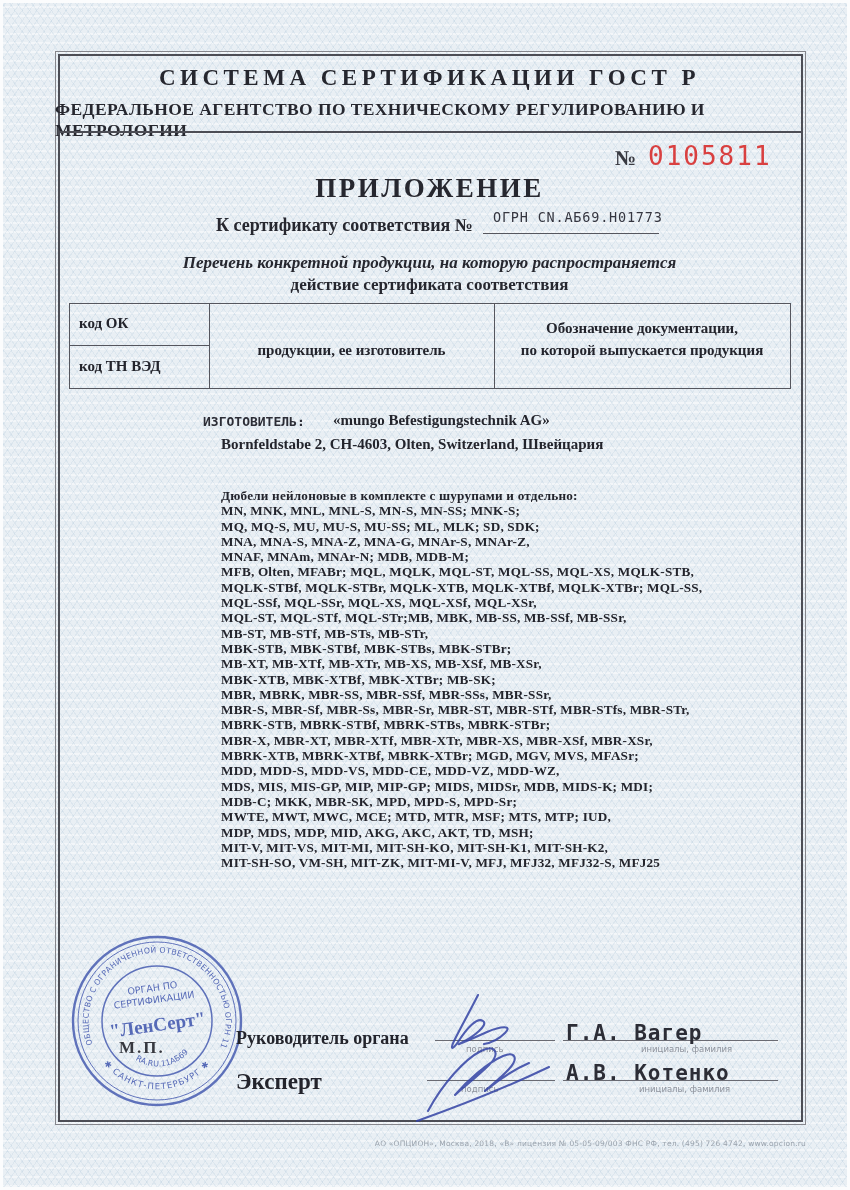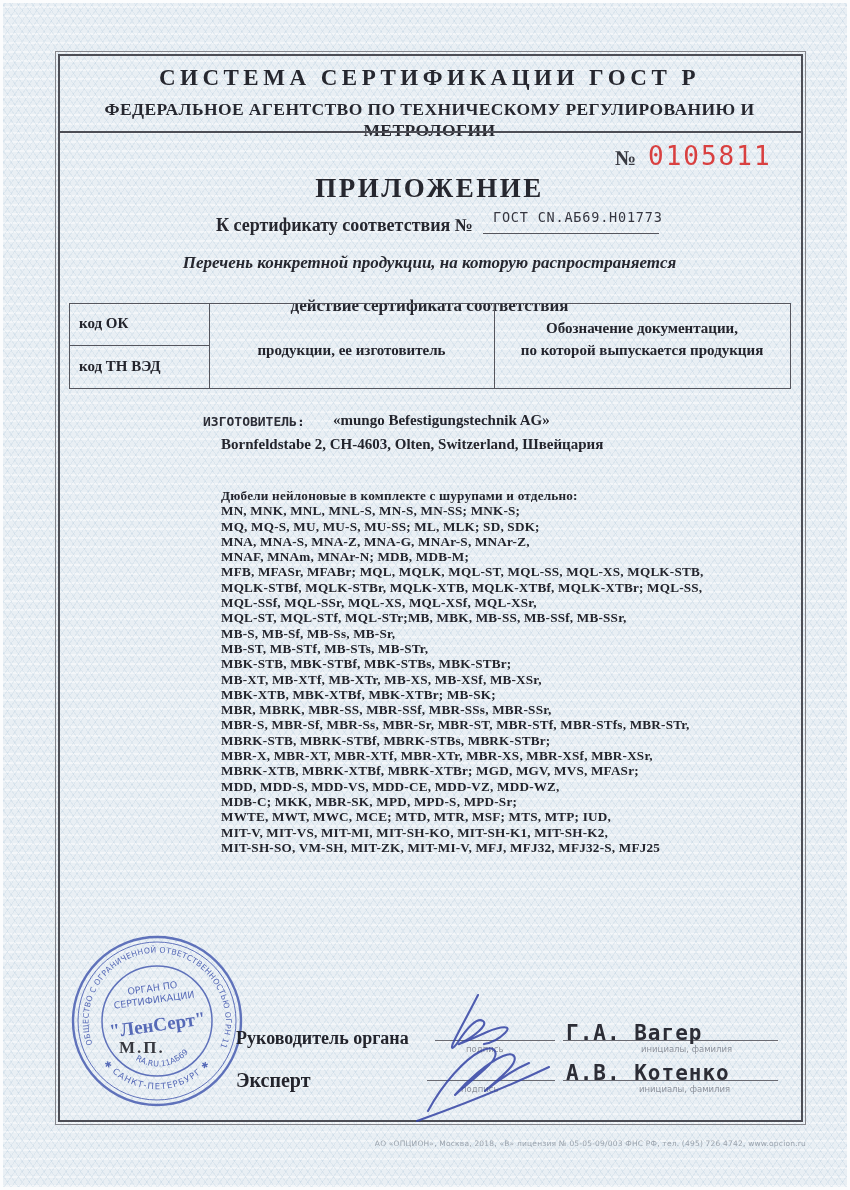--- a/index.html
+++ b/index.html
@@ -13,36 +13,36 @@
           repeating-linear-gradient(0deg, rgba(255,255,255,0.45) 0 2px, transparent 2px 9px);
         border:3px solid #fbfcfd;box-sizing:border-box;}
   .abs{position:absolute;}
   
   .frame{position:absolute;left:52px;top:48px;width:749px;height:1072px;
          border:1px solid #85868c;}
   .frame::before{content:"";position:absolute;inset:2px;border:2px solid #4c4d55;}
   
   .hdr1{left:52px;top:62px;width:749px;text-align:center;
         font-weight:bold;font-size:23px;letter-spacing:4.5px;color:#26272f;}
-  .hdr2{left:52px;top:96px;width:749px;text-align:center;
+  .hdr2{left:52px;top:96px;width:749px;text-align:left;
         font-weight:bold;font-size:17.5px;letter-spacing:0.4px;color:#26272f;}
   .hdr-rule{left:55px;top:128px;width:743px;border-bottom:2px solid #4c4d55;}
   
   .num-label{left:612px;top:143px;font-weight:bold;font-size:21px;color:#3a3b42;}
   .num-value{left:645px;top:138px;font-family:"DejaVu Sans Mono", monospace;
              font-size:26px;letter-spacing:2px;color:#d94040;}
   
   .title{left:52px;top:170px;width:749px;text-align:center;
          font-weight:bold;font-size:27px;letter-spacing:2.5px;color:#26272f;}
   .cert-label{left:213px;top:212px;font-weight:bold;font-size:18px;color:#26272f;}
   .cert-value{left:490px;top:206px;font-family:"DejaVu Sans Mono", monospace;
               font-size:13.5px;letter-spacing:0.8px;color:#34353f;}
   .cert-line{left:480px;top:230px;width:176px;border-bottom:1.2px solid #55565e;}
   .sub1{left:52px;top:250px;width:749px;text-align:center;font-weight:bold;font-size:17px;color:#26272f;font-style:italic;}
-  .sub2{left:52px;top:272px;width:749px;text-align:center;font-weight:bold;font-size:17px;color:#26272f;margin-top:21px;}
+  .sub2{left:52px;top:272px;width:749px;text-align:center;font-weight:bold;font-size:17px;color:#26272f;}
   
   .tbl{left:66px;top:300px;width:720px;height:84px;border:1.3px solid #55565e;}
   .tbl .v{position:absolute;top:0;bottom:0;border-left:1.3px solid #55565e;}
   .tbl .v1{left:139px;} .tbl .v2{left:424px;}
   .tbl .h1{position:absolute;left:0;top:41px;width:139px;border-top:1.3px solid #55565e;}
   .cell{position:absolute;font-weight:bold;font-size:15px;color:#23242c;}
   .c-ok{left:9px;top:11px;} .c-tn{left:9px;top:54px;}
   .c-mid{left:139px;width:285px;text-align:center;}
   .c-right{left:424px;width:296px;text-align:center;}
   .r1{top:16px;} .r2{top:38px;}
@@ -54,21 +54,21 @@
   
   .plist{left:218px;top:485px;width:560px;font-weight:bold;font-size:13.2px;
          line-height:15.3px;letter-spacing:0.2px;color:#23242c;white-space:nowrap;}
   
   .stamp{left:66px;top:930px;}
   .stamp svg{display:block;}
   .mp{left:116px;top:1035px;font-weight:bold;font-size:17px;letter-spacing:2px;
       color:#181920;opacity:0.85;}
   
   .role-head{left:233px;top:1025px;font-weight:bold;font-size:18px;color:#23242c;}
-  .role-expert{left:233px;top:1066px;font-weight:bold;font-size:20px;color:#23242c;}
+  .role-expert{left:233px;top:1066px;font-weight:bold;font-size:23px;color:#23242c;}
   .sline{border-bottom:1.1px solid #6a6b73;}
   .sl-h-sign{left:432px;top:1037px;width:120px;}
   .sl-h-name{left:560px;top:1037px;width:215px;}
   .sl-e-sign{left:424px;top:1077px;width:128px;}
   .sl-e-name{left:560px;top:1077px;width:215px;}
   .caption{font-family:"DejaVu Sans", sans-serif;font-size:8.5px;color:#8d929c;}
   .cap-h-sign{left:463px;top:1041px;} .cap-h-name{left:638px;top:1041px;}
   .cap-e-sign{left:458px;top:1081px;} .cap-e-name{left:636px;top:1081px;}
   .name-typed{font-family:"DejaVu Sans Mono", monospace;font-weight:bold;
               font-size:21px;letter-spacing:1px;color:#2c2d36;}
@@ -89,21 +89,21 @@
   <div class="abs hdr1">СИСТЕМА СЕРТИФИКАЦИИ ГОСТ Р</div>
   <div class="abs hdr2">ФЕДЕРАЛЬНОЕ АГЕНТСТВО ПО ТЕХНИЧЕСКОМУ РЕГУЛИРОВАНИЮ И МЕТРОЛОГИИ</div>
   <div class="abs hdr-rule"></div>
 
   <div class="abs num-label">№</div>
   <div class="abs num-value">0105811</div>
 
   <div class="abs title">ПРИЛОЖЕНИЕ</div>
 
   <div class="abs cert-label">К сертификату соответствия №</div>
-  <div class="abs cert-value">ГОСТ CN.АБ69.Н01773</div>
+  <div class="abs cert-value">ОГРН CN.АБ69.Н01773</div>
   <div class="abs cert-line"></div>
 
   <div class="abs sub1">Перечень конкретной продукции,  на которую распространяется</div>
   <div class="abs sub2">действие сертификата соответствия</div>
 
   <div class="abs tbl">
     <div class="v v1"></div>
     <div class="v v2"></div>
     <div class="h1"></div>
     <div class="cell c-ok">код ОК</div>
@@ -116,37 +116,38 @@
   <div class="abs man-label">ИЗГОТОВИТЕЛЬ:</div>
   <div class="abs man-name">«mungo Befestigungstechnik AG»</div>
   <div class="abs man-addr">Bornfeldstabe 2, CH-4603, Olten, Switzerland, Швейцария</div>
 
   <div class="abs plist">
       <div>Дюбели нейлоновые в комплекте с шурупами и отдельно:</div>
       <div>MN, MNK, MNL, MNL-S, MN-S, MN-SS; MNK-S;</div>
       <div>MQ, MQ-S, MU, MU-S, MU-SS; ML, MLK; SD, SDK;</div>
       <div>MNA, MNA-S, MNA-Z, MNA-G, MNAr-S, MNAr-Z,</div>
       <div>MNAF, MNAm, MNAr-N; MDB, MDB-M;</div>
-      <div>MFB, MFASr, MFABr; MQL, MQLK, MQL-ST, MQL-SS, MQL-XS, MQLK-STB,</div>
+      <div>MFB, Olten, MFABr; MQL, MQLK, MQL-ST, MQL-SS, MQL-XS, MQLK-STB,</div>
       <div>MQLK-STBf, MQLK-STBr, MQLK-XTB, MQLK-XTBf, MQLK-XTBr; MQL-SS,</div>
       <div>MQL-SSf, MQL-SSr, MQL-XS, MQL-XSf, MQL-XSr,</div>
       <div>MQL-ST, MQL-STf, MQL-STr;MB, MBK, MB-SS, MB-SSf, MB-SSr,</div>
-      <div>MB-S, MB-Sf, MB-Ss, MB-Sr,</div>
       <div>MB-ST, MB-STf, MB-STs,  MB-STr,</div>
       <div>MBK-STB, MBK-STBf, MBK-STBs, MBK-STBr;</div>
       <div>MB-XT, MB-XTf, MB-XTr, MB-XS, MB-XSf, MB-XSr,</div>
       <div>MBK-XTB, MBK-XTBf, MBK-XTBr; MB-SK;</div>
       <div>MBR, MBRK, MBR-SS, MBR-SSf, MBR-SSs, MBR-SSr,</div>
       <div>MBR-S, MBR-Sf, MBR-Ss, MBR-Sr, MBR-ST, MBR-STf, MBR-STfs, MBR-STr,</div>
       <div>MBRK-STB, MBRK-STBf, MBRK-STBs, MBRK-STBr;</div>
       <div>MBR-X, MBR-XT, MBR-XTf, MBR-XTr, MBR-XS,  MBR-XSf, MBR-XSr,</div>
       <div>MBRK-XTB, MBRK-XTBf, MBRK-XTBr; MGD, MGV, MVS, MFASr;</div>
       <div>MDD, MDD-S, MDD-VS, MDD-CE, MDD-VZ, MDD-WZ,</div>
+      <div>MDS, MIS, MIS-GP, MIP, MIP-GP; MIDS, MIDSr, MDB, MIDS-K; MDI;</div>
       <div>MDB-C; MKK, MBR-SK, MPD, MPD-S, MPD-Sr;</div>
       <div>MWTE, MWT, MWC, MCE; MTD, MTR, MSF; MTS, MTP; IUD,</div>
+      <div>MDP, MDS, MDP, MID, AKG, AKC, AKT, TD, MSH;</div>
       <div>MIT-V,  MIT-VS, MIT-MI, MIT-SH-KO, MIT-SH-K1, MIT-SH-K2,</div>
       <div>MIT-SH-SO, VM-SH, MIT-ZK, MIT-MI-V, MFJ,  MFJ32, MFJ32-S, MFJ25</div>
     </div>
 
   <div class="abs stamp">
     <svg width="176" height="176" viewBox="0 0 176 176" font-family="DejaVu Sans, sans-serif">
       <g stroke="#3d53ad" fill="none" opacity="0.8">
         <circle cx="88" cy="88" r="84" stroke-width="2.4"></circle>
         <circle cx="88" cy="88" r="79" stroke-width="1"></circle>
         <circle cx="88" cy="88" r="55" stroke-width="1.5"></circle>

